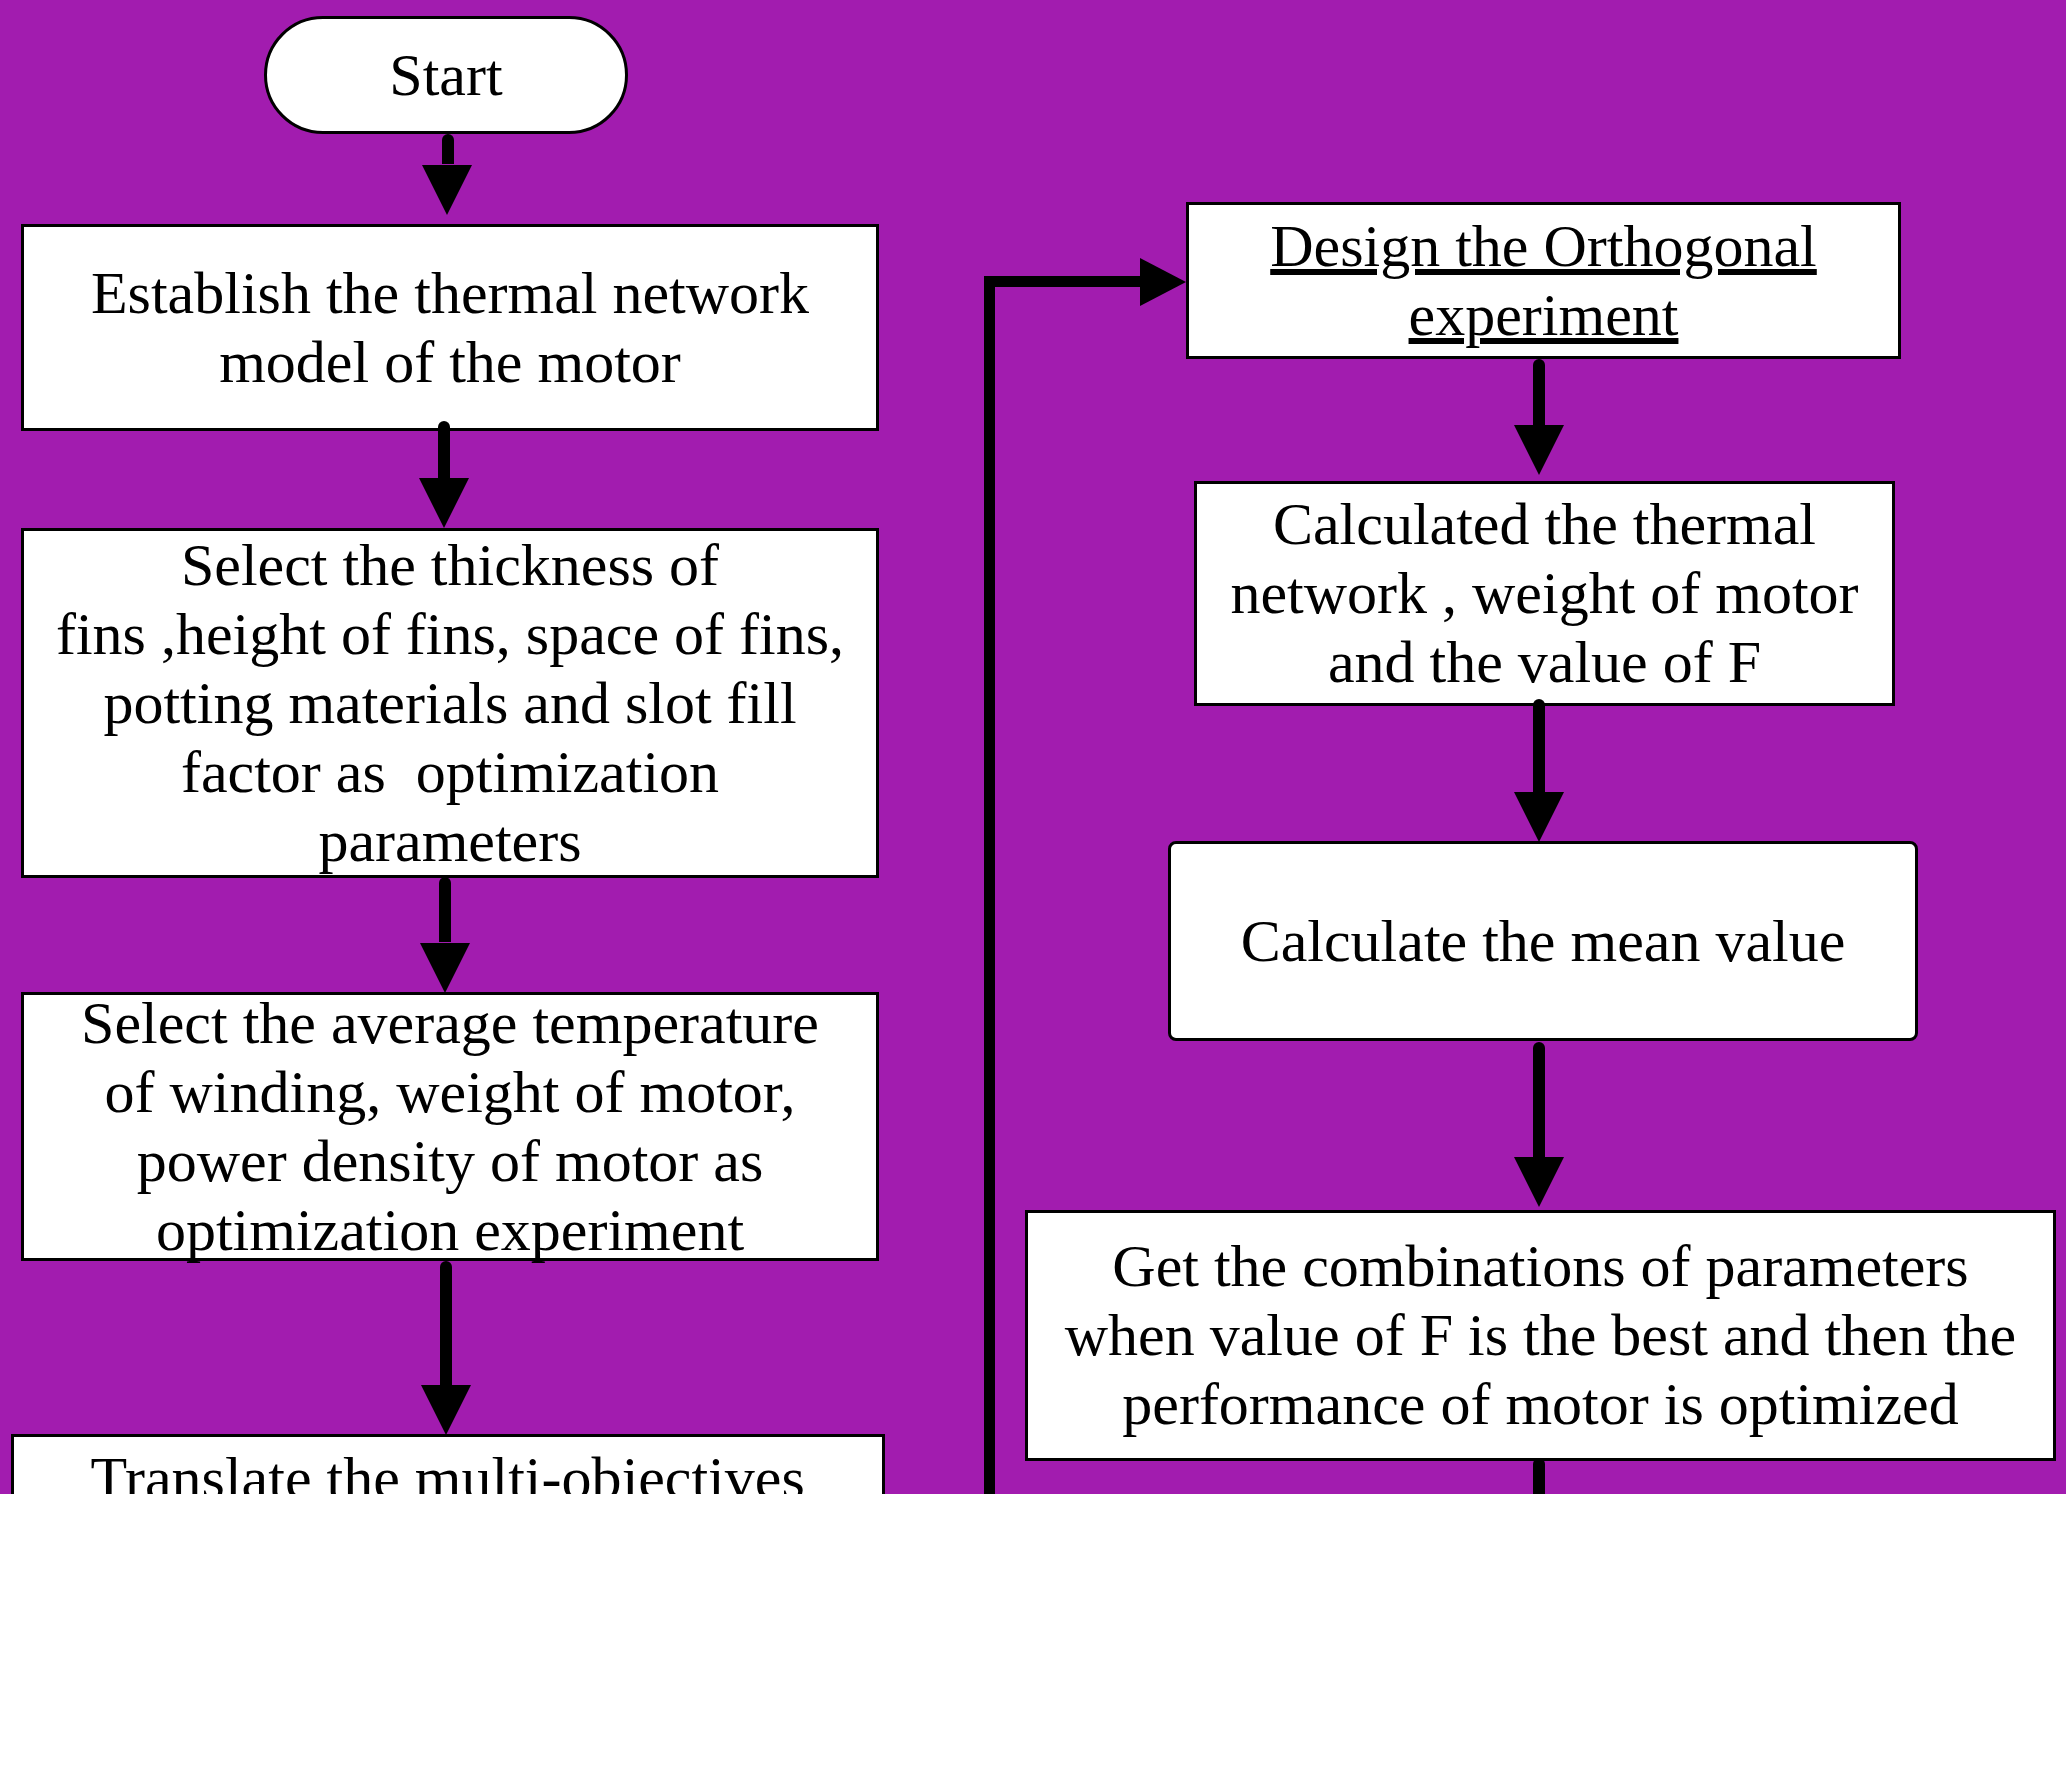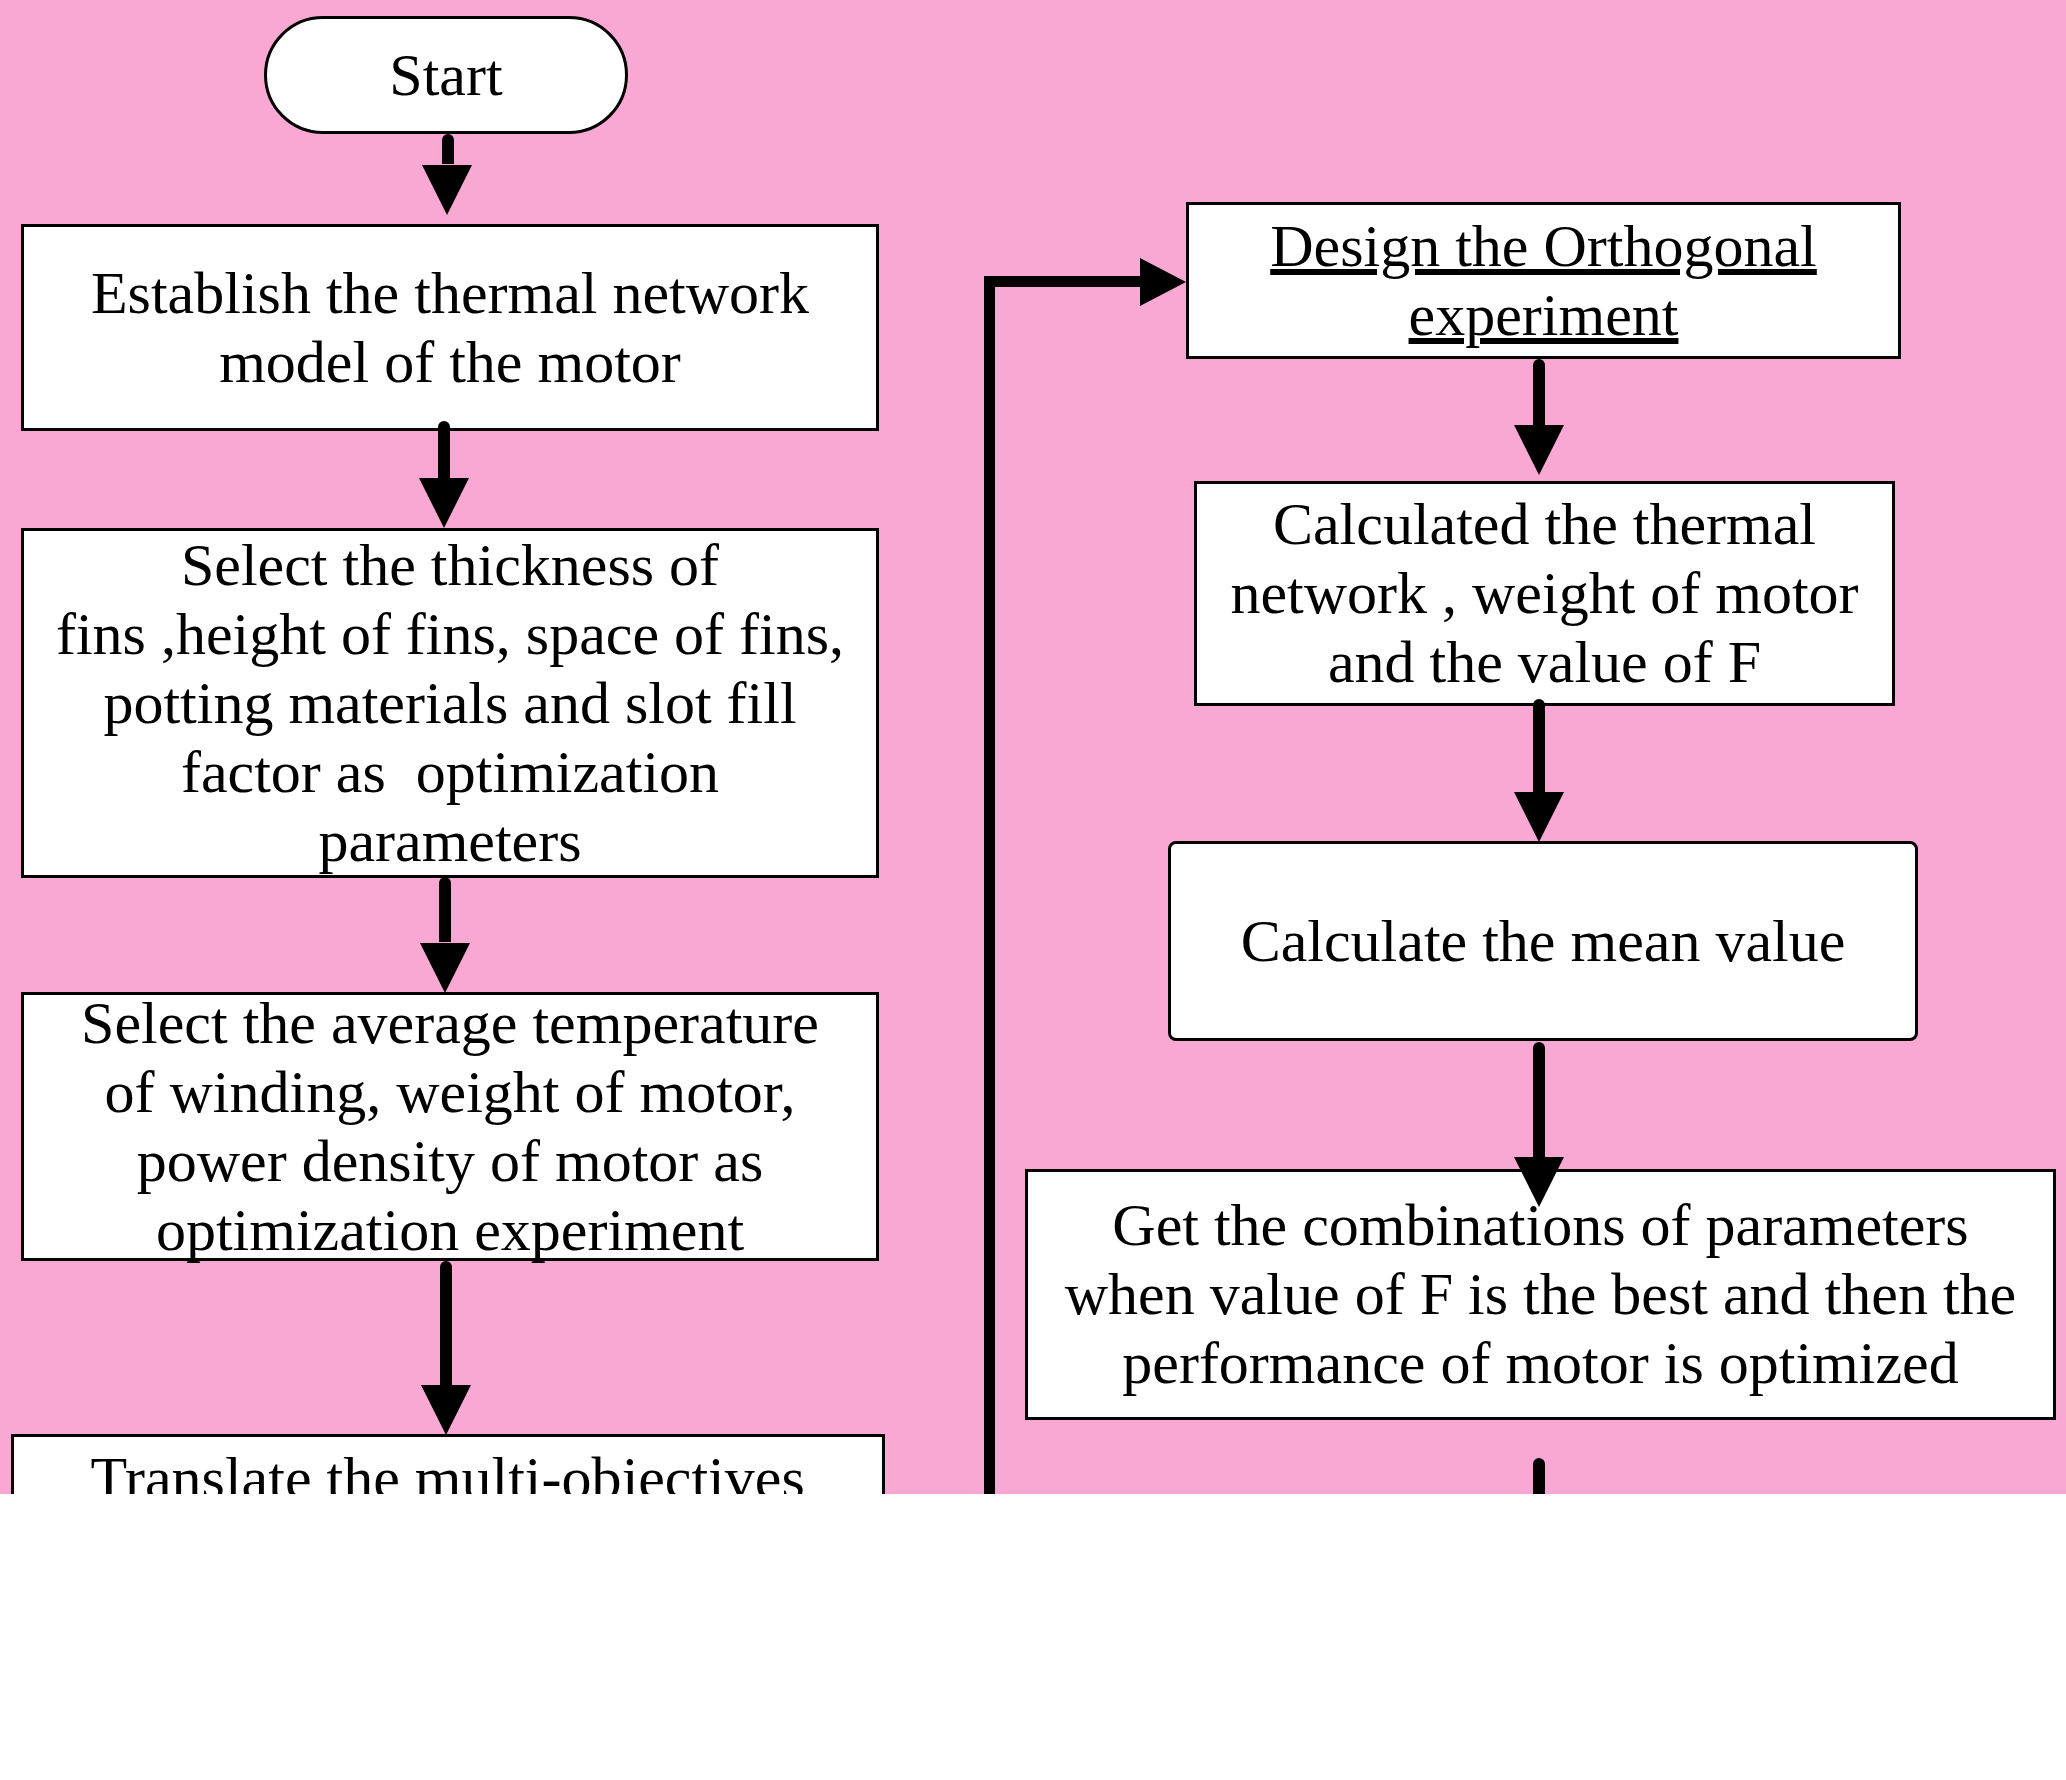--- a/index.html
+++ b/index.html
@@ -4,21 +4,21 @@
 <style>
   html, body {
     margin: 0;
     padding: 0;
     background: #ffffff;
   }
   .canvas {
     position: relative;
     width: 2066px;
     height: 1494px;
-    background: #f9a8d4;
+    background: #a21caf;
     font-family: "Liberation Serif", "DejaVu Serif", serif;
     color: #000000;
   }
   .node {
     position: absolute;
     box-sizing: border-box;
     border: 3.5px solid #000000;
     background: #ffffff;
     display: flex;
     align-items: center;
@@ -35,21 +35,21 @@
   }
   
   #node-start { left: 264px; top: 16.3px;   width: 364px;  height: 118px; }
   #node-l1    { left: 21px;  top: 224px;  width: 858px; height: 207px; }
   #node-l2    { left: 21px;  top: 528px;  width: 858px; height: 350px; }
   #node-l3    { left: 21px;  top: 992px; width: 858px; height: 269px; }
   #node-l4    { left: 10.6px;  top: 1434px; width: 874px; height: 296px; }
   #node-r1    { left: 1186px; top: 202px;  width: 715px; height: 157px; text-decoration: underline; }
   #node-r2    { left: 1194px; top: 474px;  width: 701px;  height: 225px; margin-top: 7px; }
   #node-r3    { left: 1168px; top: 841px; width: 750px; height: 200px; border-radius: 8px; }
-  #node-r4    { left: 1025px; top: 1169px; width: 1031px; height: 251px; }
+  #node-r4    { left: 1025px; top: 1210px; width: 1031px; height: 251px; }
   #node-end   { left: 1359px; top: 1712px; width: 363px;  height: 145px; align-items: flex-end; }
 
   
   .arrow-shaft {
     position: absolute;
     width: 12px;
     background: #000000;
     border-radius: 6.4px 6.4px 0 0;
   }
   .arrow-head-down {

